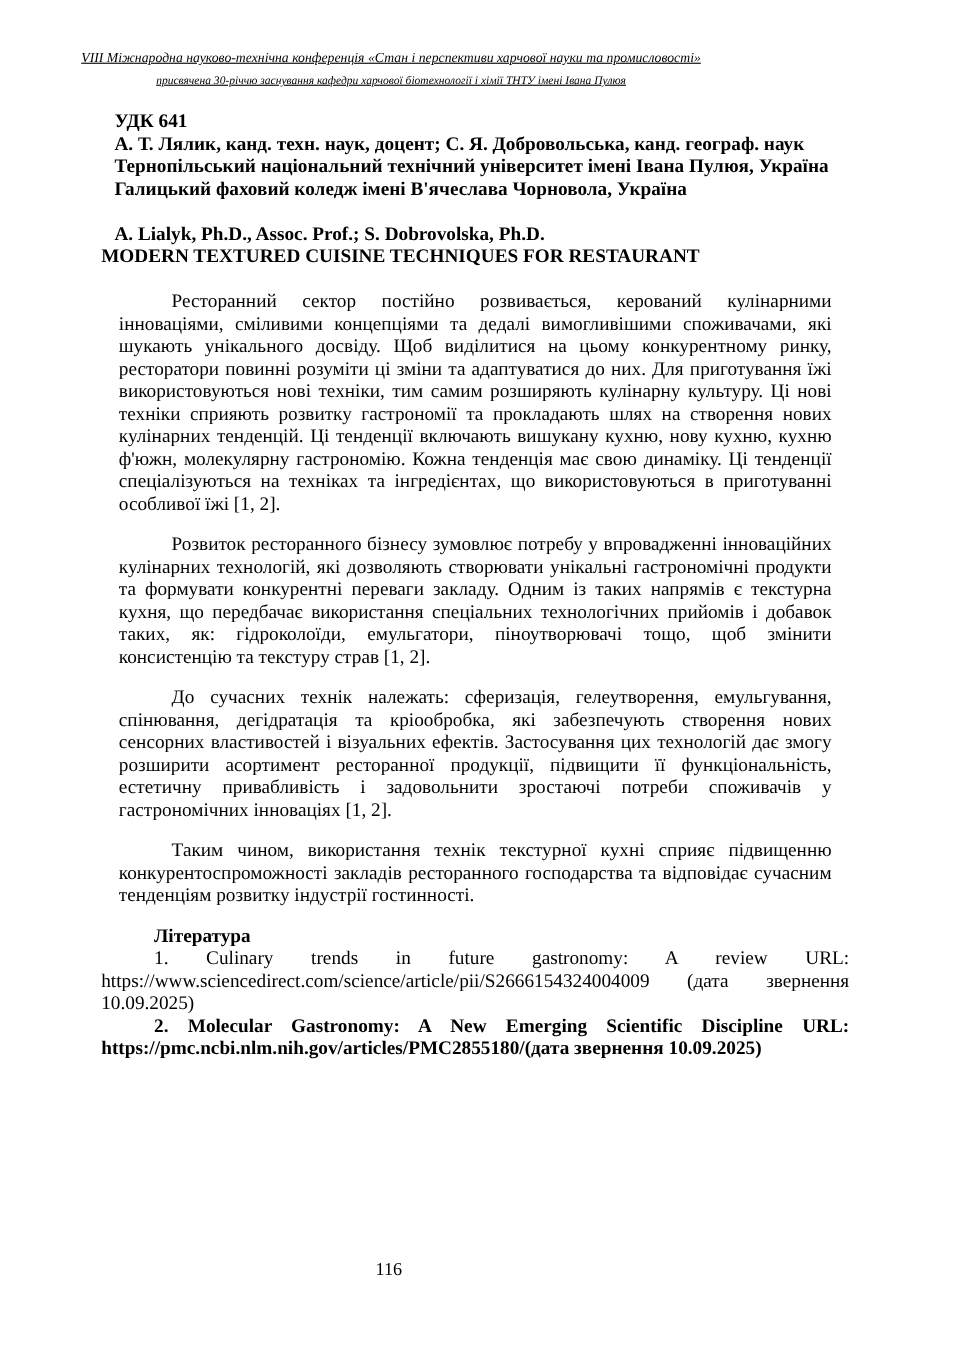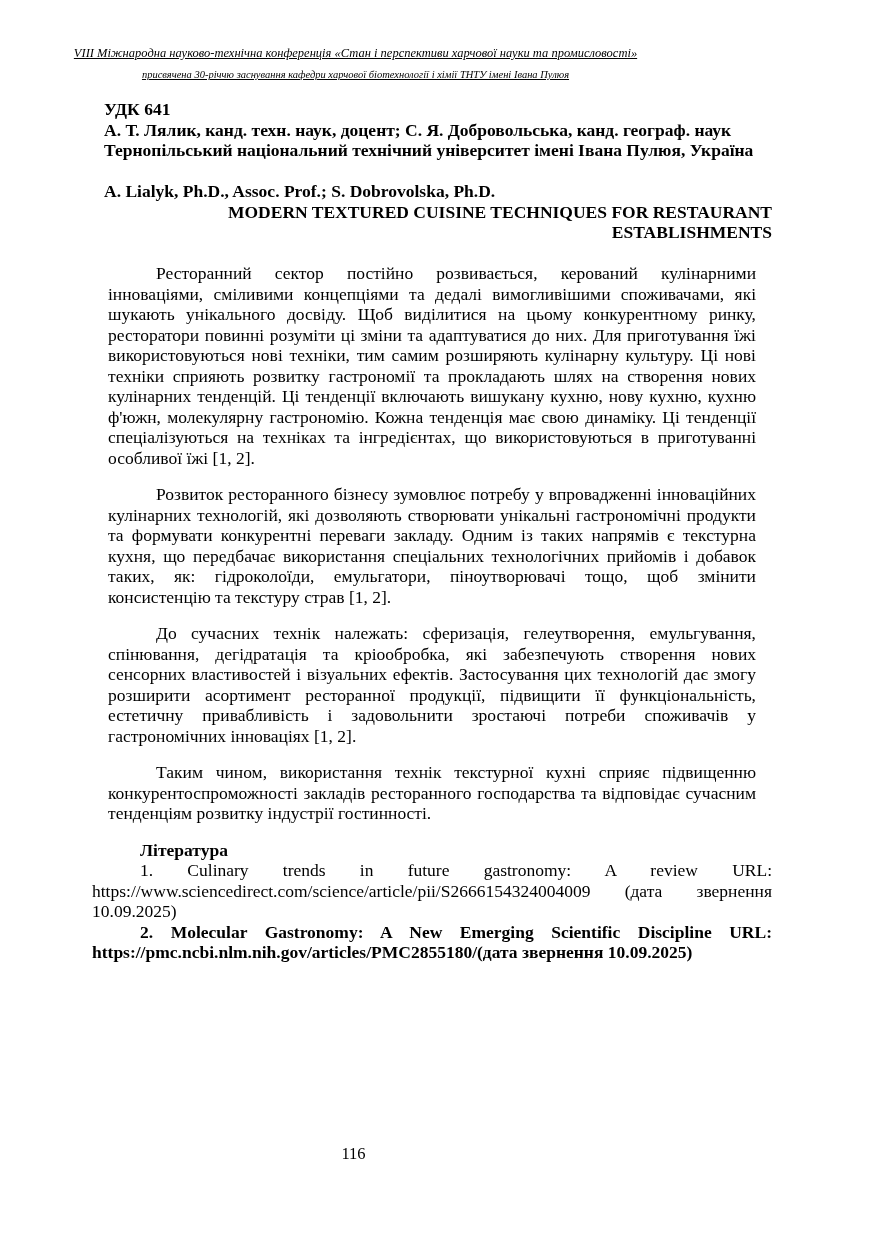--- a/index.html
+++ b/index.html
@@ -50,21 +50,21 @@
     margin-top: 20.5px;
     text-align: center;
     font-weight: bold;
   }
   .authors-en {
     margin-top: 20.5px;
     margin-left: 12px;
     font-weight: bold;
   }
   .title-en {
-    text-align: right;
+    text-align: left;
     font-weight: bold;
   }
 
   .body-paragraphs { margin-top: 20.5px; }
   .body-paragraphs p {
     margin: 16px;
     text-align: justify;
     text-indent: 48px;
   }
 
@@ -96,30 +96,30 @@
   <div class="hline1"><span>VIII Міжнародна науково-технічна конференція «Стан і перспективи харчової науки та промисловості»</span></div>
   <div class="hline2"><span>присвячена 30-річчю заснування кафедри харчової біотехнології і хімії ТНТУ імені Івана Пулюя</span></div>
 </div>
 
 <div class="content">
 
   <div class="meta-block">
     <div>УДК 641</div>
     <div>А. Т. Лялик, канд. техн. наук, доцент; С. Я. Добровольська, канд. географ. наук</div>
     <div>Тернопільський національний технічний університет імені Івана Пулюя, Україна</div>
+    <div>Галицький фаховий коледж імені В'ячеслава Чорновола, Україна</div>
   </div>
 
   <div class="title-ua">
   </div>
 
   <div class="authors-en">A. Lialyk, Ph.D., Assoc. Prof.; S. Dobrovolska, Ph.D.</div>
 
   <div class="title-en">
     <div>MODERN TEXTURED CUISINE TECHNIQUES FOR RESTAURANT</div>
-    <div>ESTABLISHMENTS</div>
   </div>
 
   <div class="body-paragraphs">
     <p>Ресторанний сектор постійно розвивається, керований кулінарними інноваціями, сміливими концепціями та дедалі вимогливішими споживачами, які шукають унікального досвіду. Щоб виділитися на цьому конкурентному ринку, ресторатори повинні розуміти ці зміни та адаптуватися до них. Для приготування їжі використовуються нові техніки, тим самим розширяють кулінарну культуру. Ці нові техніки сприяють розвитку гастрономії та прокладають шлях на створення нових кулінарних тенденцій. Ці тенденції включають вишукану кухню, нову кухню, кухню ф'южн, молекулярну гастрономію. Кожна тенденція має свою динаміку. Ці тенденції спеціалізуються на техніках та інгредієнтах, що використовуються в приготуванні особливої їжі [1, 2].</p>
     <p>Розвиток ресторанного бізнесу зумовлює потребу у впровадженні інноваційних кулінарних технологій, які дозволяють створювати унікальні гастрономічні продукти та формувати конкурентні переваги закладу. Одним із таких напрямів є текстурна кухня, що передбачає використання спеціальних технологічних прийомів і добавок таких, як: гідроколоїди, емульгатори, піноутворювачі тощо, щоб змінити консистенцію та текстуру страв [1, 2].</p>
     <p>До сучасних технік належать: сферизація, гелеутворення, емульгування, спінювання, дегідратація та кріообробка, які забезпечують створення нових сенсорних властивостей і візуальних ефектів. Застосування цих технологій дає змогу розширити асортимент ресторанної продукції, підвищити її функціональність, естетичну привабливість і задовольнити зростаючі потреби споживачів у гастрономічних інноваціях [1, 2].</p>
     <p>Таким чином, використання технік текстурної кухні сприяє підвищенню конкурентоспроможності закладів ресторанного господарства та відповідає сучасним тенденціям розвитку індустрії гостинності.</p>
   </div>
 
   <div class="lit-heading">Література</div>

